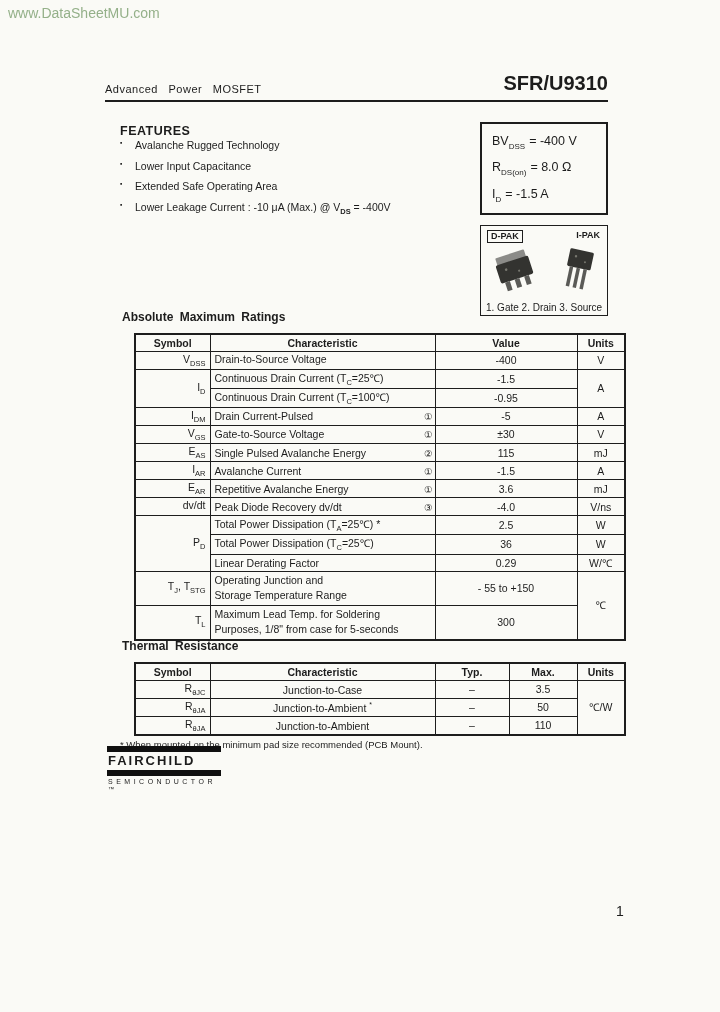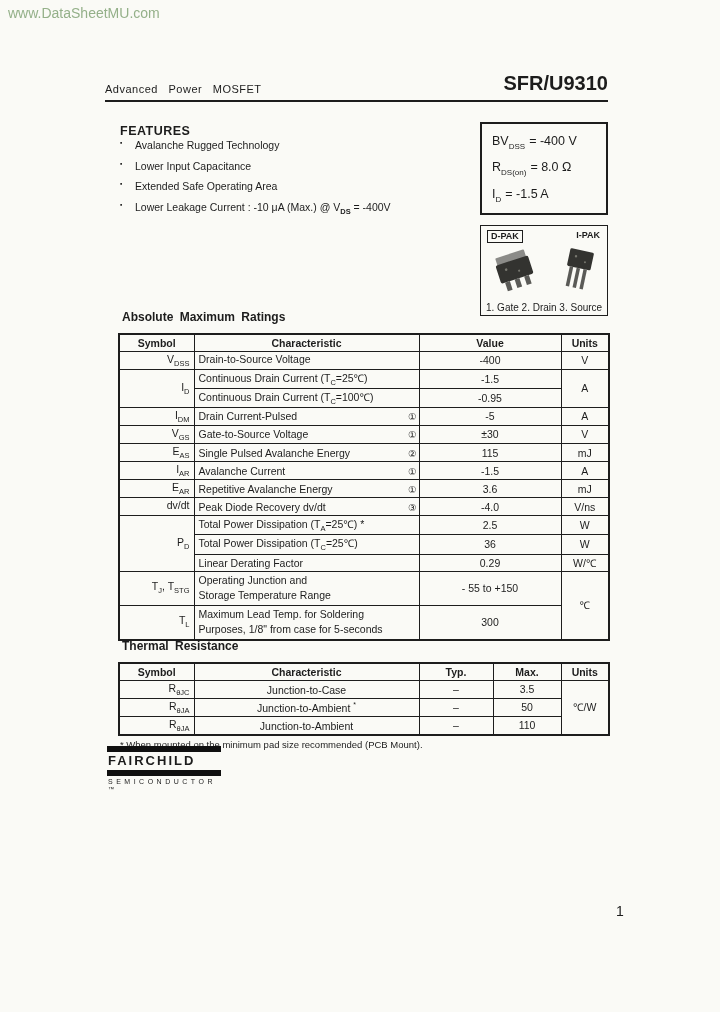--- a/index.html
+++ b/index.html
@@ -29,21 +29,21 @@
   .pkg-labels { display:flex; justify-content:space-between; padding:4px 7px 0 6px; }
   .pkg-label { font-size:9px; font-weight:bold; }
   .pkg-label.boxed { border:1px solid #1d1d1d; padding:0 3px 1px; }
   .pkg-images { display:flex; justify-content:space-around; align-items:center; height:54px; margin-top:1px; }
   .pkg-caption { position:absolute; bottom:2px; left:5px; font-size:10px; }
 
   .section-heading { position:absolute; font-size:12px; font-weight:bold; word-spacing:3px; }
   #abs-heading { left:122px; top:310px; }
   #thermal-heading { left:122px; top:639px; }
 
-  table.ds { position:absolute; border-collapse:collapse; table-layout:fixed; width:490px; font-size:10.5px; border:2px solid #1d1d1d; }
+  table.ds { position:absolute; border-collapse:collapse; table-layout:fixed; width:490px; font-size:10.5px; border:2px solid #1d1d1d;margin-left:16px; }
   #abs-table { left:118px; top:333px; }
   #thermal-table { left:118px; top:662px; }
   table.ds td { border:1px solid #1d1d1d; padding:1px 4px; height:17px; vertical-align:middle; }
   td.hc { font-weight:bold; text-align:center; height:16px; }
   td.sym { text-align:right; }
   td.val, td.unit, td.tchar { text-align:center; }
   table.ds sub { font-size:7.5px; }
   td.char { position:relative; padding-right:14px; }
   .note { position:absolute; right:2px; top:50%; transform:translateY(-50%); font-size:9.5px; }
   td.twolines { height:35px; }

